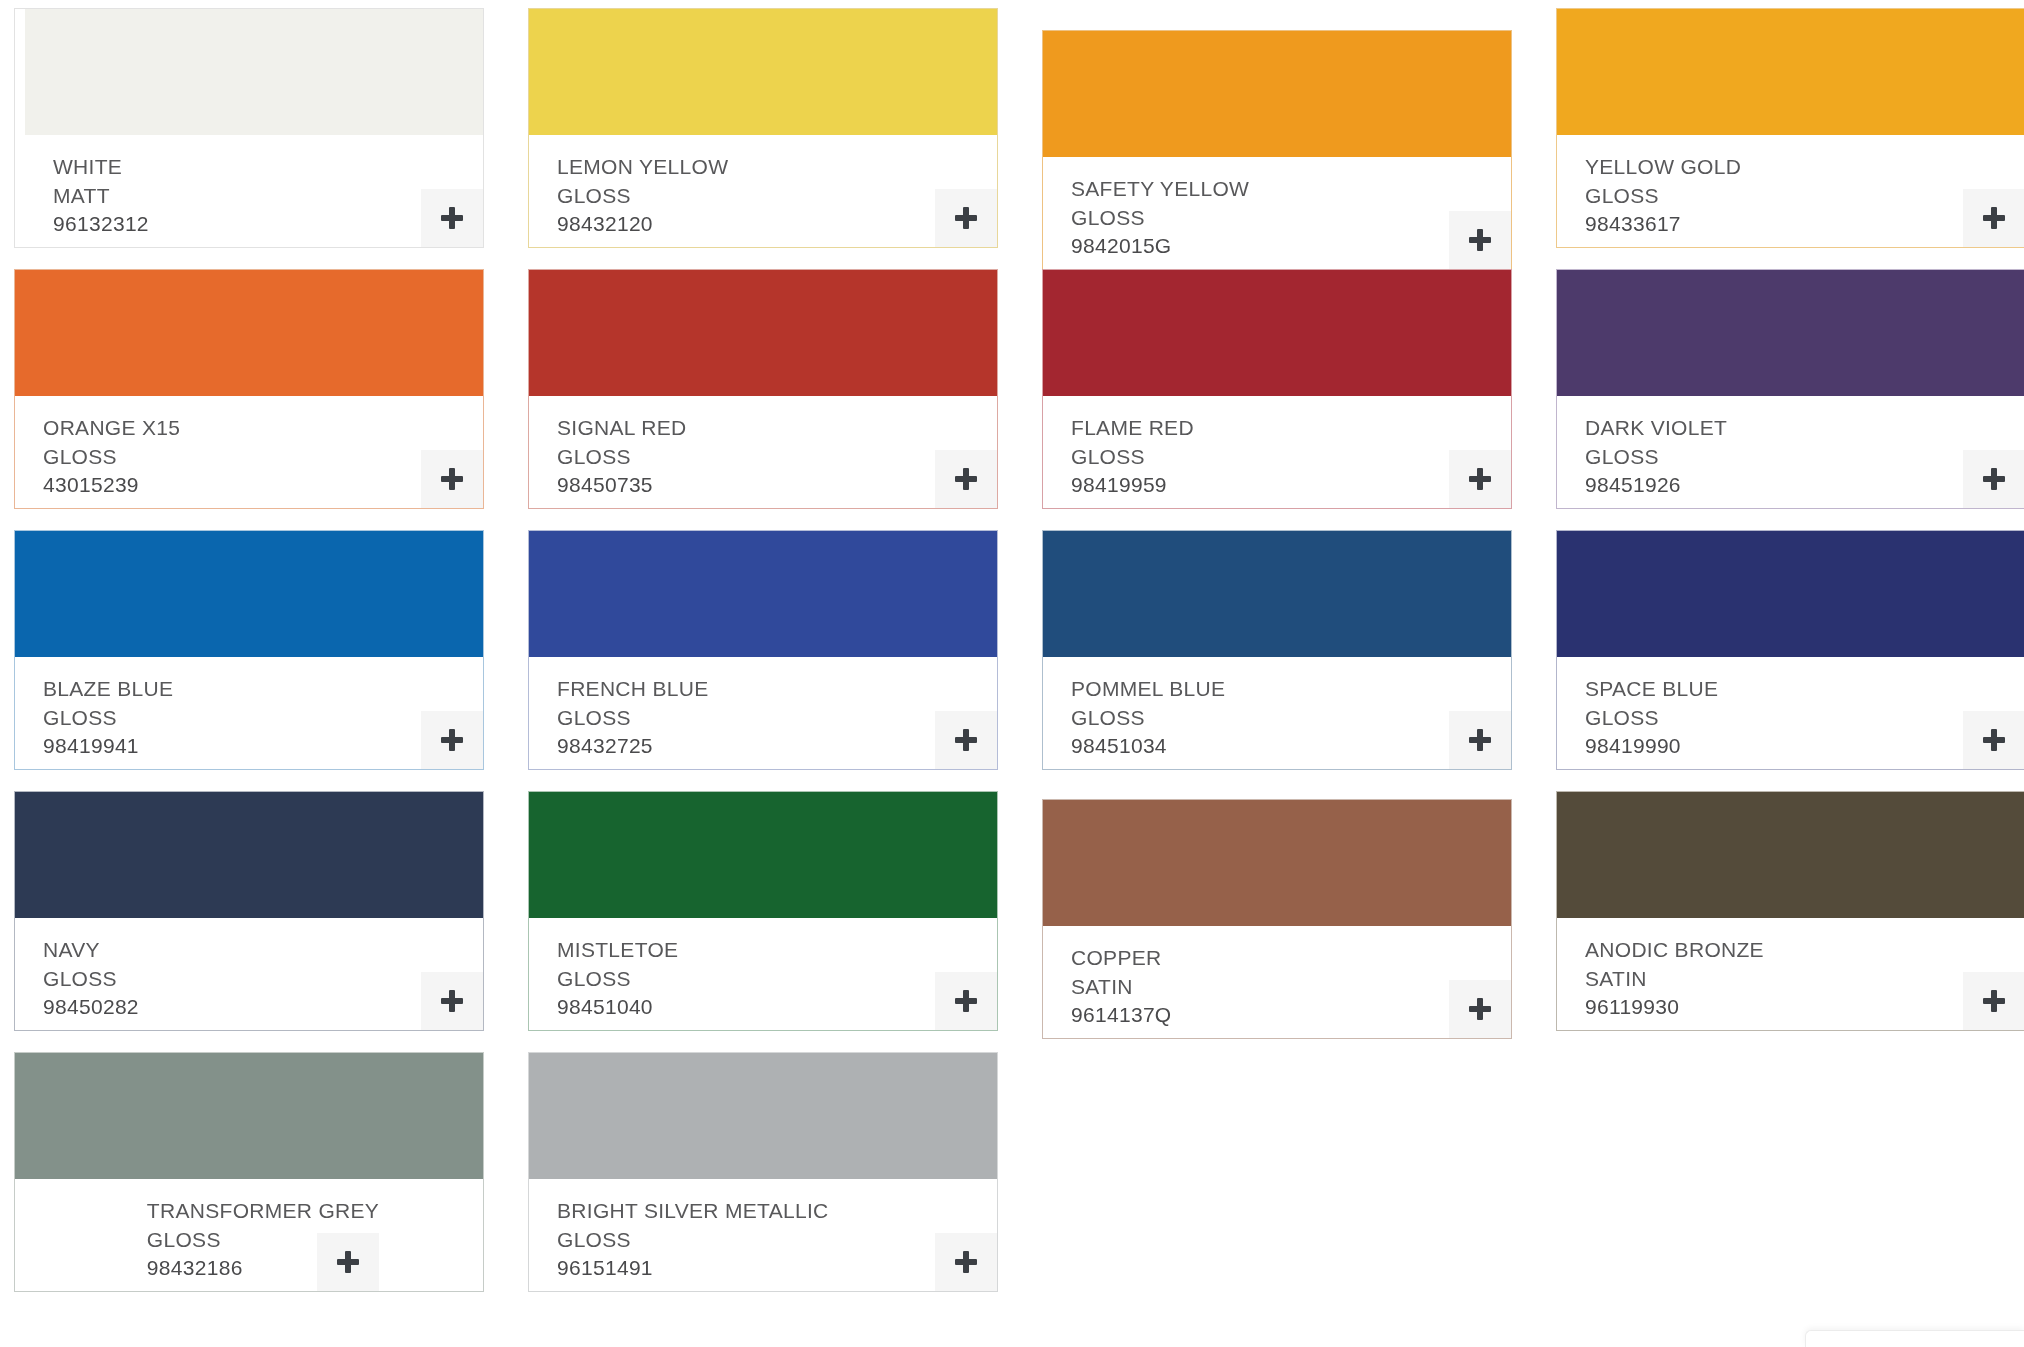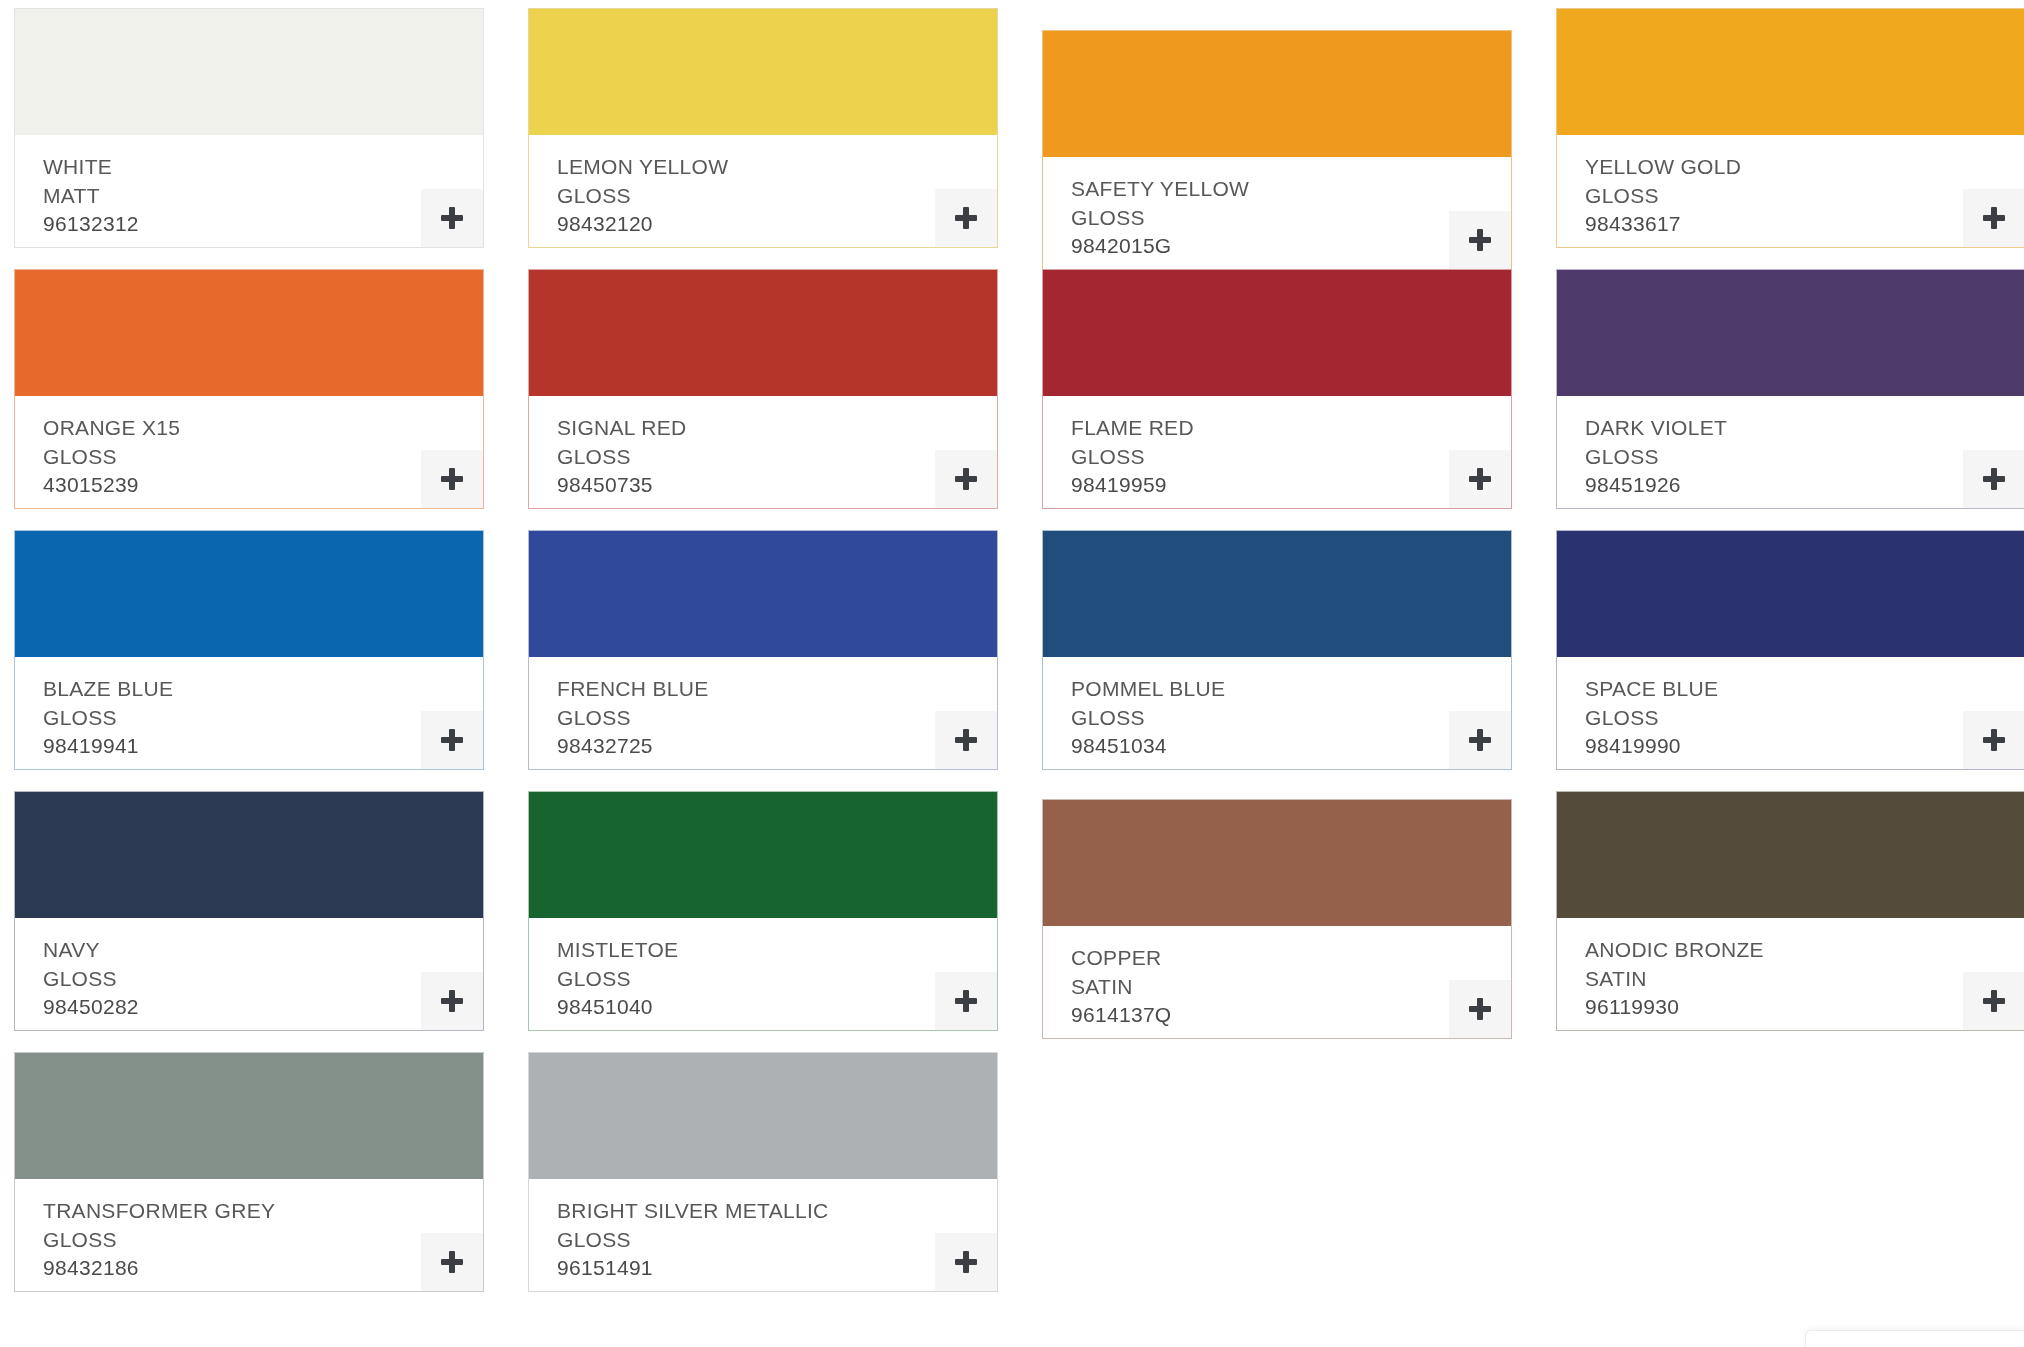--- a/index.html
+++ b/index.html
@@ -105,21 +105,21 @@
     border-top: 1px solid #ececec;
     border-left: 1px solid #ececec;
     border-top-left-radius: 6px;
     box-shadow: 0 -2px 6px rgba(0,0,0,0.05);
   }
 </style>
 </head>
 <body>
 
 <div id="grid">
-    <div class="card" style="border-color: rgb(226, 226, 226);">
+    <div class="card" style="border-color: rgb(226, 226, 226); padding-left: 10px;">
       <div class="swatch" style="background: rgb(241, 241, 236);"></div>
       <div class="info">
         <span class="line">WHITE</span>
         <span class="line">MATT</span>
         <span class="line code">96132312</span>
         <button class="add-btn">
           <span class="plus"></span>
         </button>
       </div>
     </div>
@@ -281,21 +281,21 @@
       <div class="swatch" style="background: rgb(84, 75, 58);"></div>
       <div class="info">
         <span class="line">ANODIC BRONZE</span>
         <span class="line">SATIN</span>
         <span class="line code">96119930</span>
         <button class="add-btn">
           <span class="plus"></span>
         </button>
       </div>
     </div>
-    <div class="card" style="border-color: rgb(198, 204, 200);">
+    <div class="card" style="border-color: rgb(198, 204, 200); align-items: center;">
       <div class="swatch" style="background: rgb(131, 145, 138);"></div>
       <div class="info">
         <span class="line">TRANSFORMER GREY</span>
         <span class="line">GLOSS</span>
         <span class="line code">98432186</span>
         <button class="add-btn">
           <span class="plus"></span>
         </button>
       </div>
     </div>

